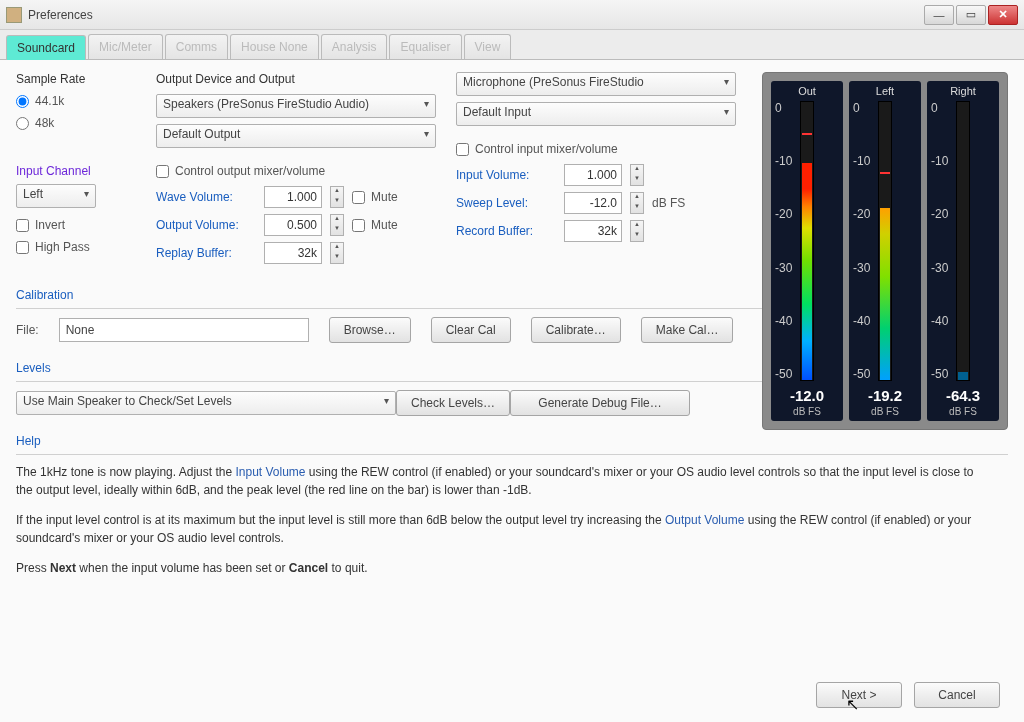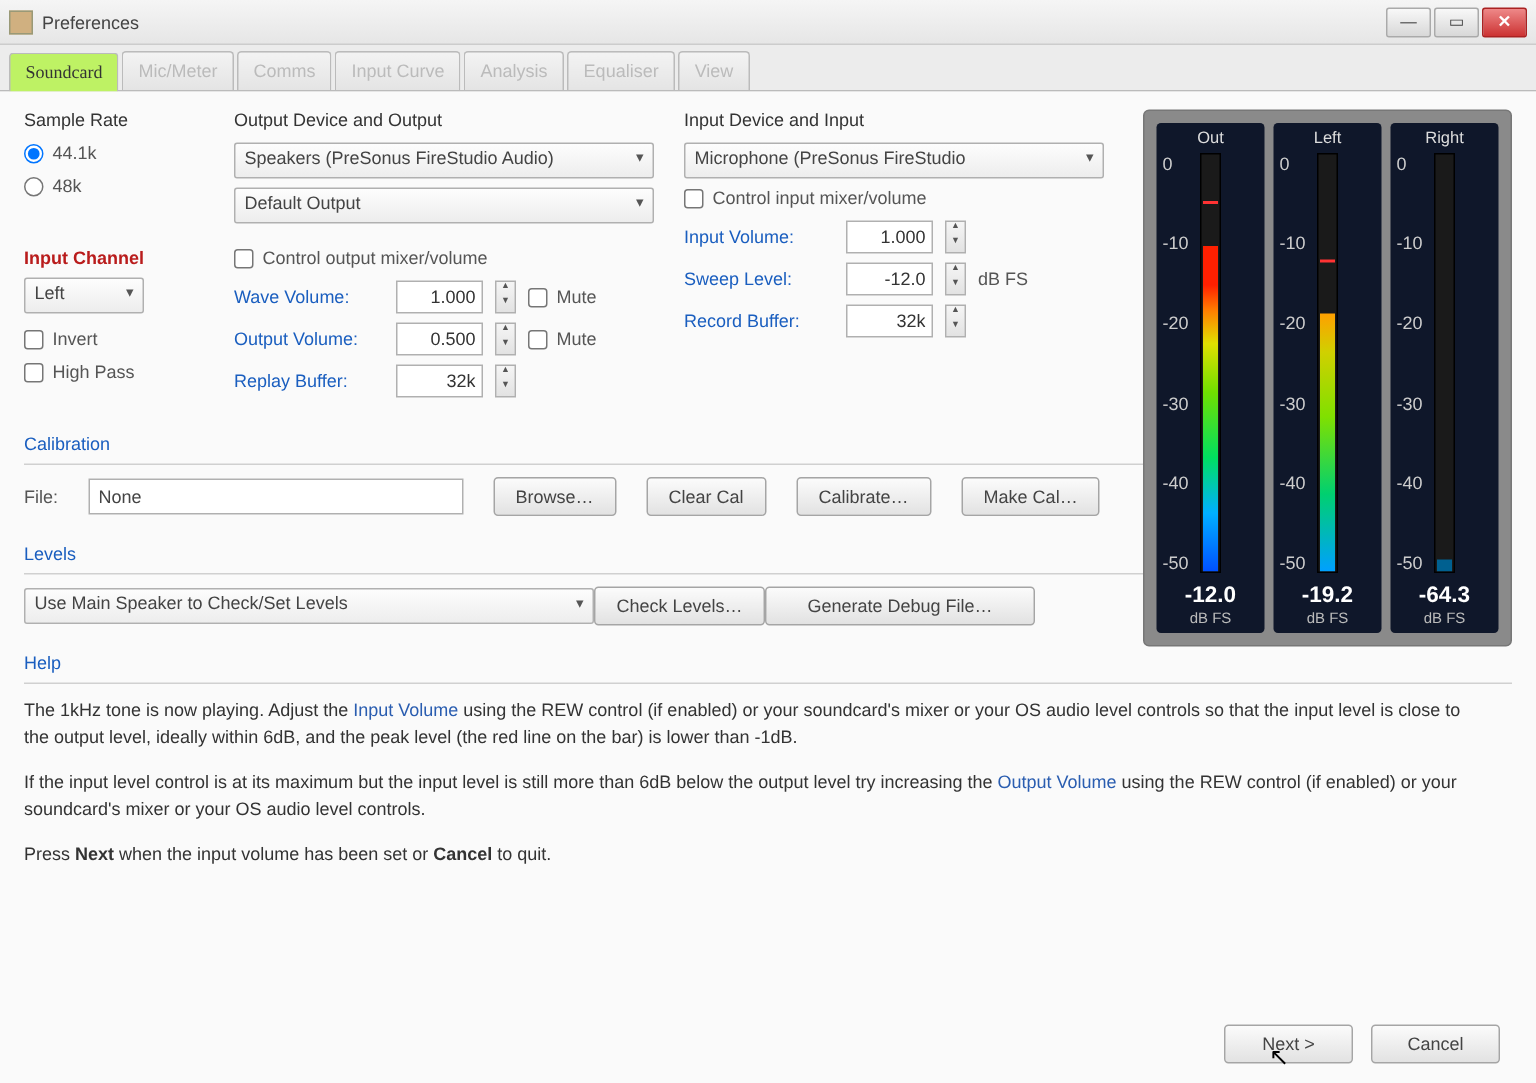--- a/index.html
+++ b/index.html
@@ -9,29 +9,29 @@
 .titlebar { height: 30px; background: linear-gradient(#f5f5f5,#e6e6e6); border-bottom:1px solid #ccc; display:flex; align-items:center; padding:0 6px; }
 .titlebar .icon { width:16px; height:16px; background:#d0b080; border:1px solid #997; margin-right:6px; }
 .titlebar .title { flex:1; color:#444; }
 .winbtns { display:flex; gap:2px; }
 .winbtn { width:30px; height:20px; border:1px solid #aaa; border-radius:2px; background:linear-gradient(#f8f8f8,#d8d8d8); display:flex; align-items:center; justify-content:center; font-size:11px; color:#444;}
 .winbtn.close { background:linear-gradient(#e88,#c33); color:#fff; border-color:#a22; font-weight:bold;}
 
 
 .tabbar { display:flex; padding:4px 6px 0 6px; background:#ececec; border-bottom:1px solid #bbb; }
 .tab { padding:5px 10px; border:1px solid #bbb; border-bottom:none; margin-right:2px; background:linear-gradient(#f3f3f3,#e4e4e4); color:#888; border-radius:3px 3px 0 0; }
-.tab.active { background:#bef264; color:#333; position:relative; top:1px;font-family:Liberation Serif, serif;}
+.tab.active { background:#5eead4; color:#333; position:relative; top:1px;}
 .tab.disabled { color:#bbb; }
 
 .content { padding:12px 16px; background:#fafafa; height:calc(100% - 60px); position:relative; }
 
 .row { display:flex; gap:20px; }
 
 .col { display:flex; flex-direction:column; }
-.heading { color:#b91c1c; font-weight:bold; margin-bottom:6px; }
+.heading { color:#6d28d9; font-weight:normal; margin-bottom:6px; }
 .section-label { color:#333; margin-bottom:8px; }
 
 .radio, .cb { display:flex; align-items:center; gap:6px; margin-bottom:8px; color:#555; }
 .radio input, .cb input { margin:0; }
 
 .dropdown { height:24px; border:1px solid #b0b0b0; background:linear-gradient(#fdfdfd,#ededed); padding:2px 22px 2px 6px; position:relative; color:#444; border-radius:2px; }
 .dropdown::after { content:"▾"; position:absolute; right:6px; top:3px; color:#555; font-size:10px;}
 
 .field-row { display:flex; align-items:center; gap:8px; margin-bottom:6px; }
 .field-row .flabel { width:100px; color:#1a5ebf; }
@@ -80,21 +80,21 @@
     <div class="winbtn">—</div>
     <div class="winbtn">▭</div>
     <div class="winbtn close">✕</div>
   </div>
 </div>
 
 <div class="tabbar">
   <div class="tab active">Soundcard</div>
   <div class="tab disabled">Mic/Meter</div>
   <div class="tab disabled">Comms</div>
-  <div class="tab disabled">Input Curve</div>
+  <div class="tab disabled">House None</div>
   <div class="tab disabled">Analysis</div>
   <div class="tab disabled">Equaliser</div>
   <div class="tab disabled">View</div>
 </div>
 
 <div class="content">
 
   <div class="row" style="width:720px;">
 
     <div class="col" style="width:120px;">
@@ -156,22 +156,22 @@
         <span class="flabel">Replay Buffer:</span>
         <input class="numbox" value="32k" style="">
         <div class="spin">
             <div>▲</div>
             <div>▼</div>
           </div>
       </div>
     </div>
 
     <div class="col" style="width:280px;">
-      <div class="section-label">Input Device and Input</div>
       <div class="dropdown" style="margin-bottom:6px;">Microphone (PreSonus FireStudio</div>
+      <div class="dropdown" style="margin-bottom:16px;">Default Input</div>
       <label class="cb">
           <input type="checkbox" style="">
           <span>Control input mixer/volume</span>
         </label>
       <div class="field-row">
         <span class="flabel">Input Volume:</span>
         <input class="numbox" value="1.000" style="">
         <div class="spin">
             <div>▲</div>
             <div>▼</div>

